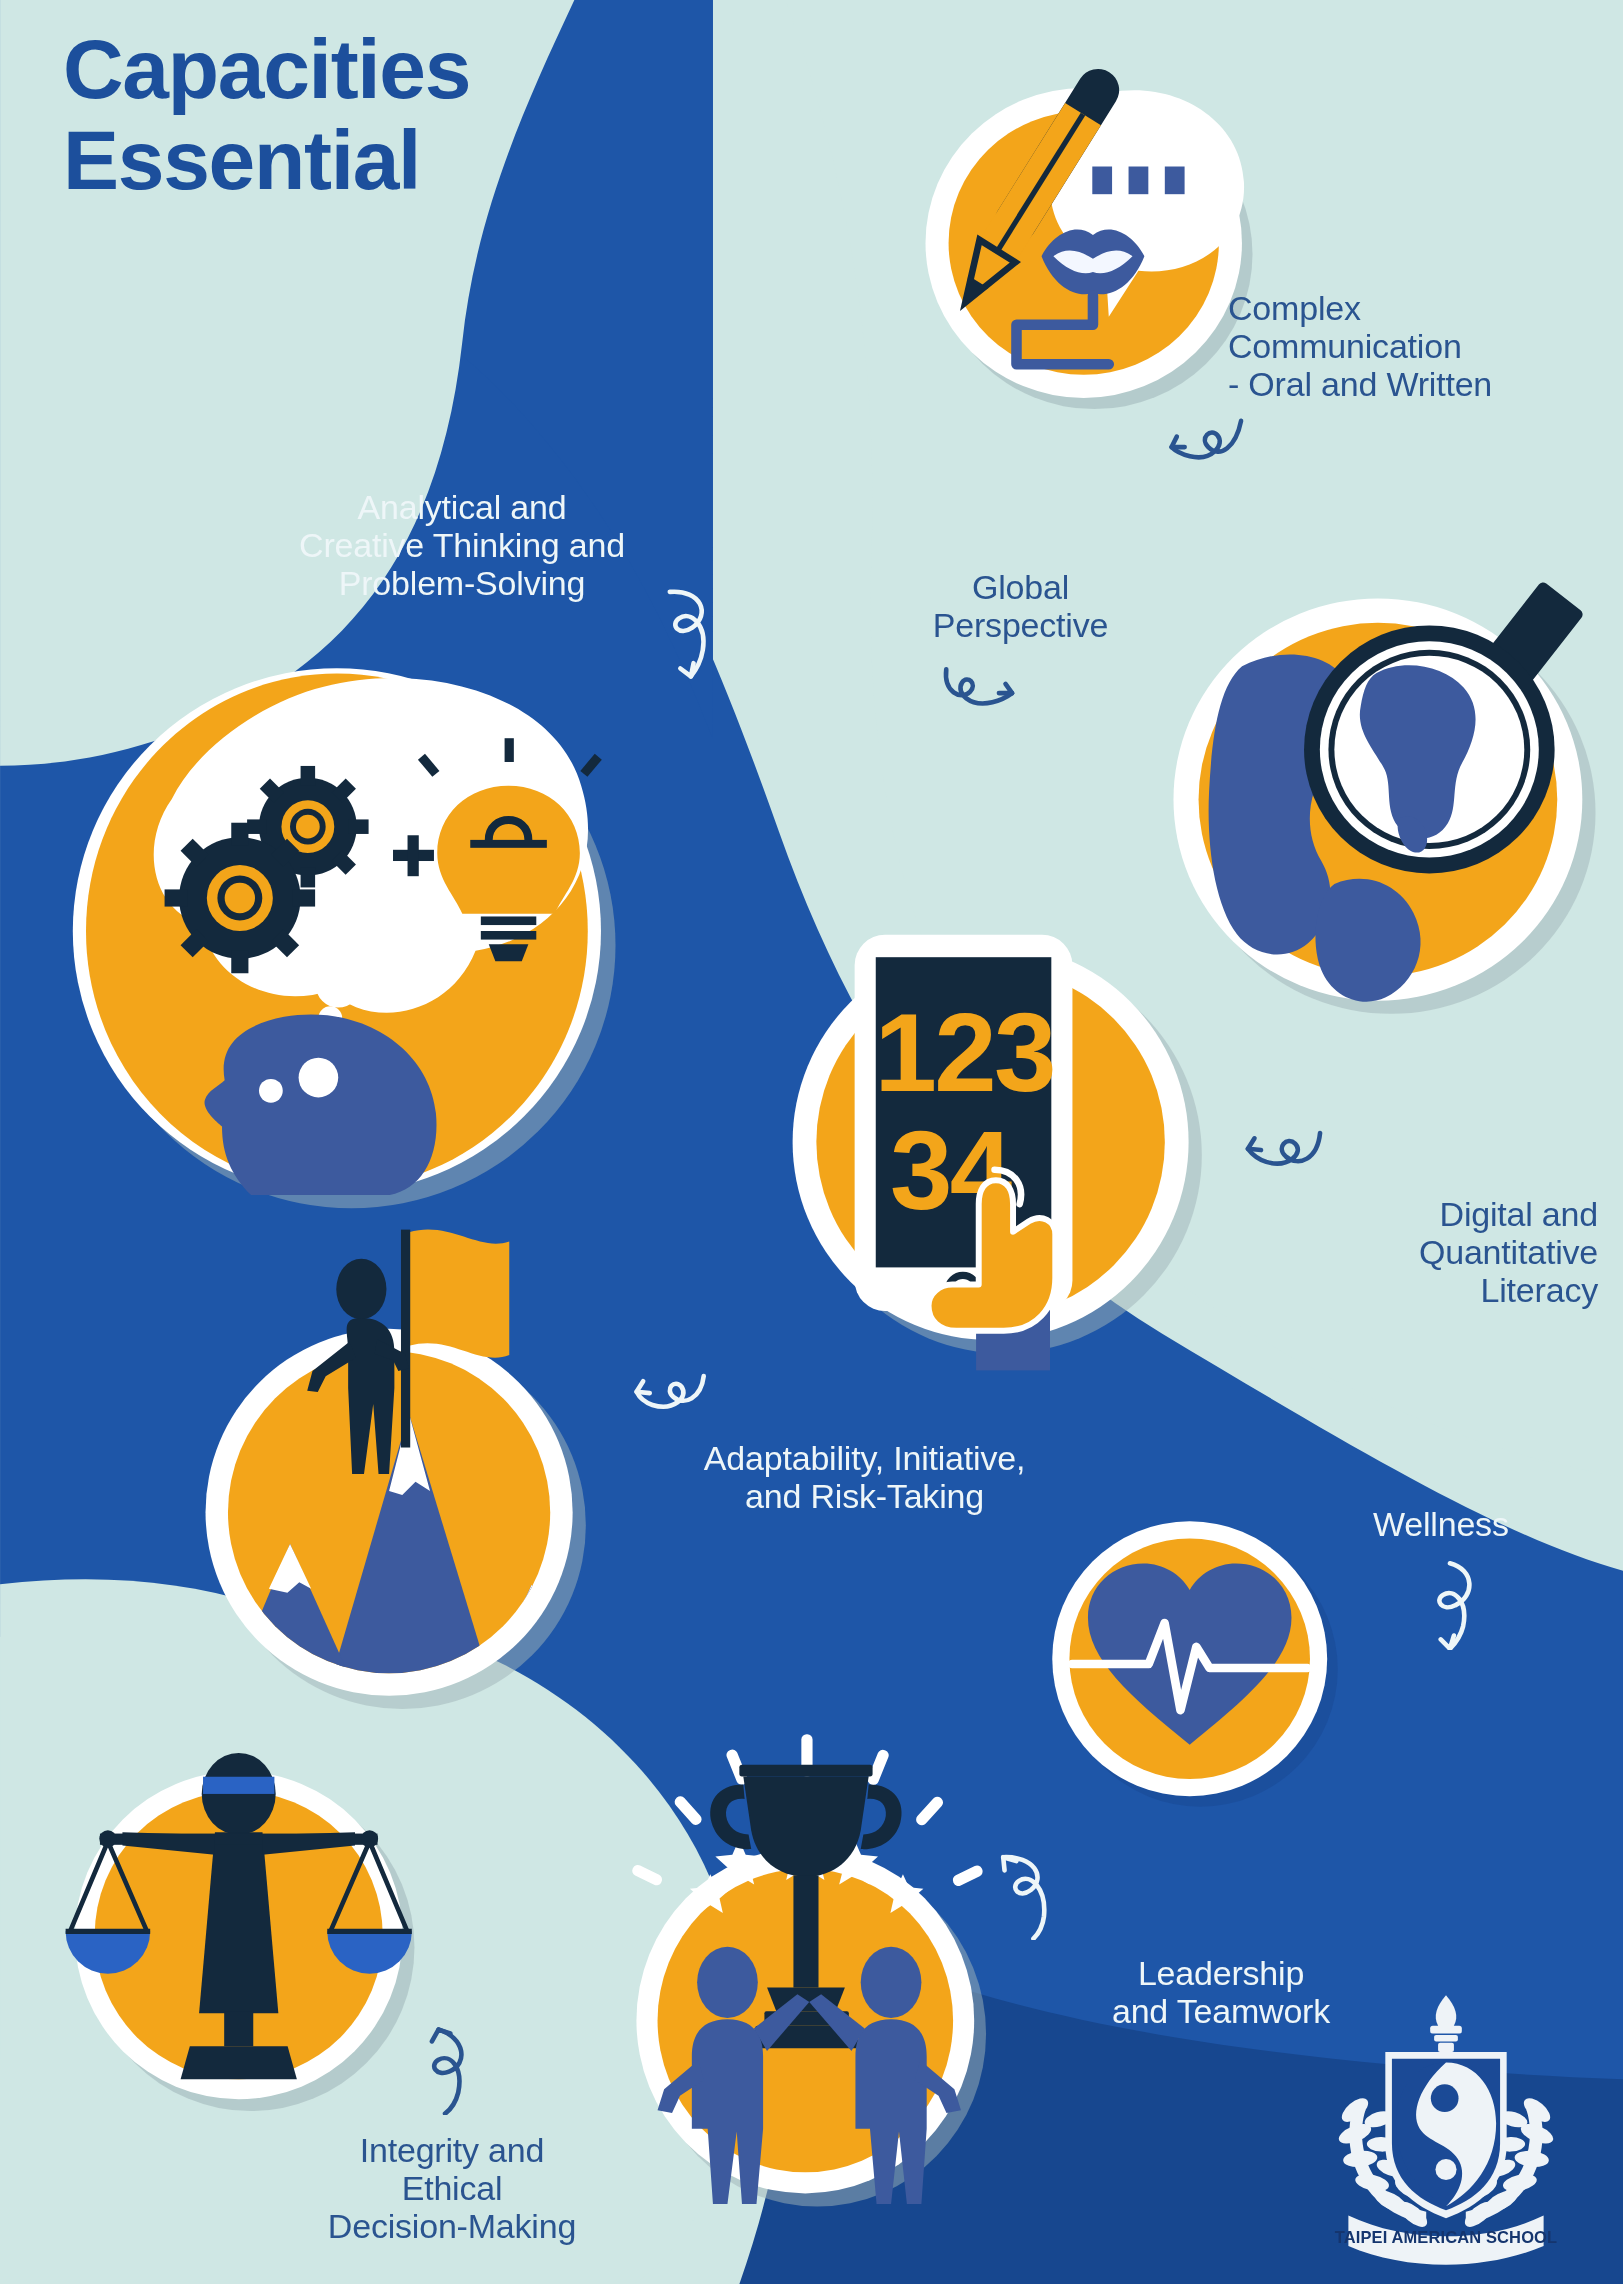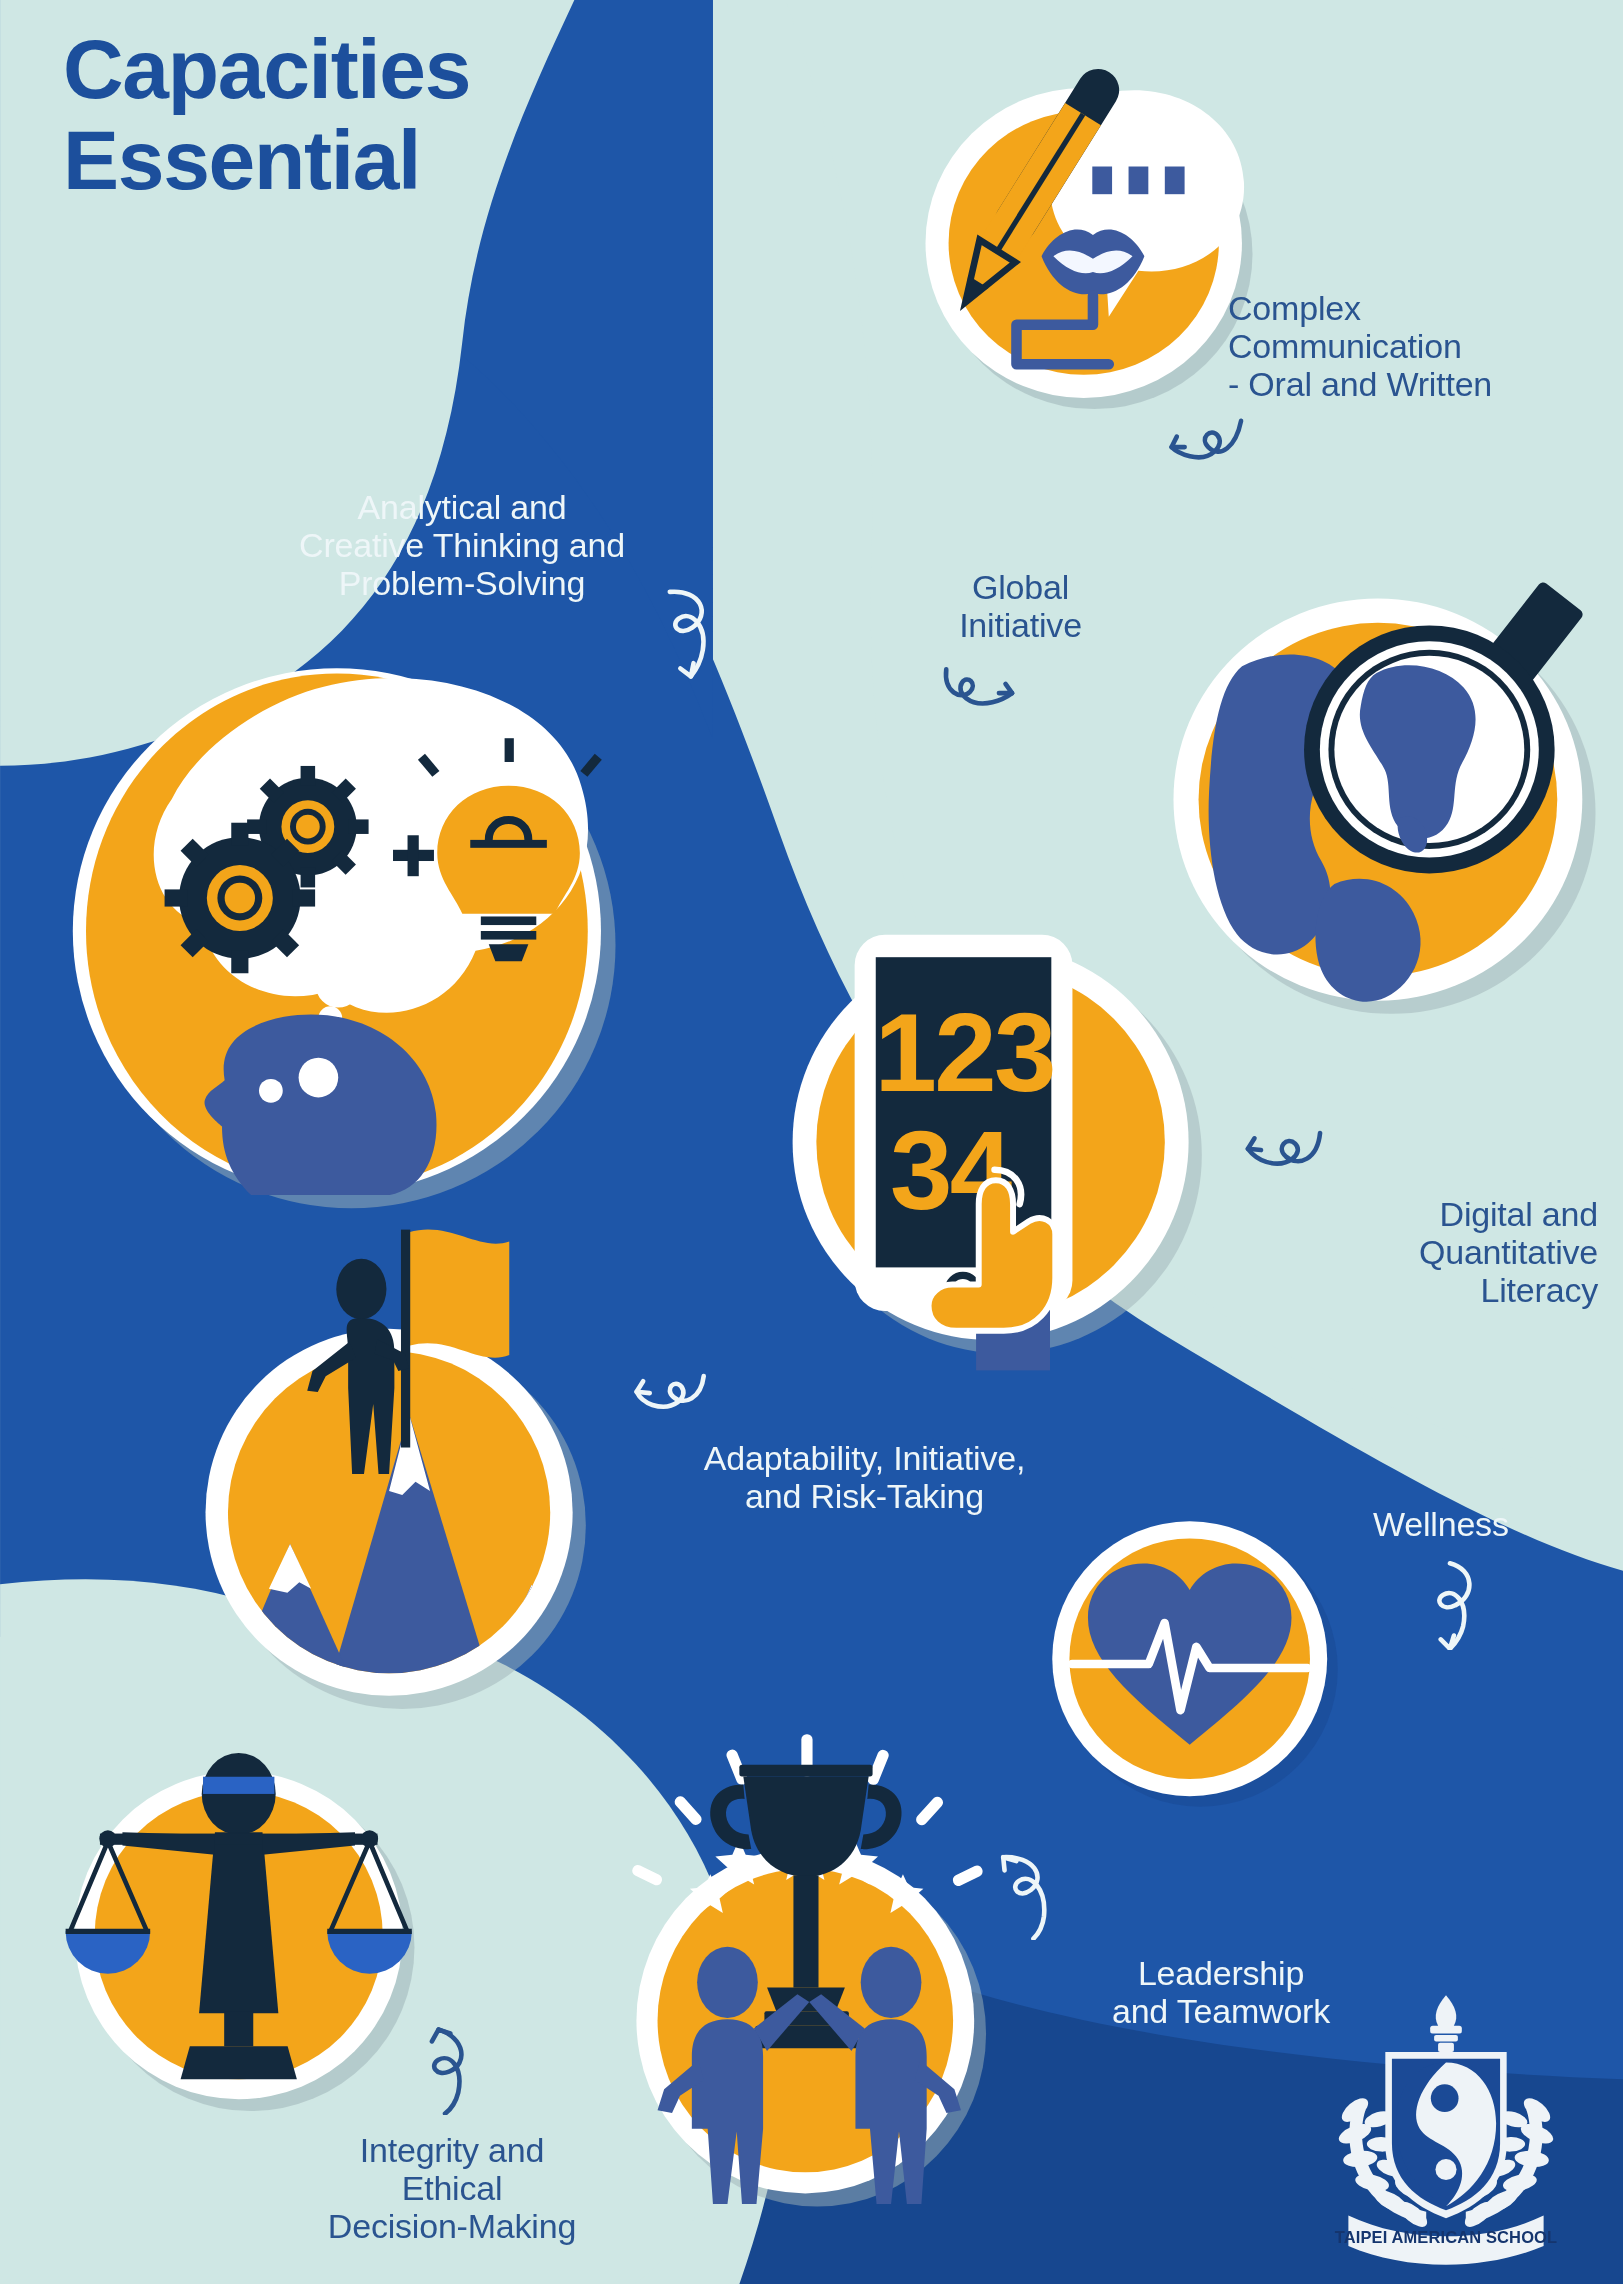--- a/index.html
+++ b/index.html
@@ -189,21 +189,21 @@
         </g>
       </g>
 
       <path d="M350,560 C470,540 570,610 580,706 C586,770 560,820 510,830 L300,830 C270,800 256,768 256,726 C246,718 226,700 230,686 C234,672 252,664 260,656 C250,600 290,572 350,560 Z" fill="#3d5a9e"></path>
       <circle cx="402" cy="652" r="30" fill="#ffffff"></circle>
       <circle cx="330" cy="672" r="18" fill="#ffffff"></circle>
     </svg>
   </div>
 
   <div class="lbl dark" style="left:852px;top:568px;width:337px;text-align:center;font-size:34px;">Global
-Initiative</div>
+Perspective</div>
 
   <svg class="arrow" style="left:941px;top:660px;" width="79" height="53" viewBox="0 0 120 80">
     <path d="M8,14 C4,48 30,62 44,48 C56,36 40,22 32,34 C22,50 44,72 78,64 C90,61 100,56 108,50" fill="none" stroke="#2a5490" stroke-width="7" stroke-linecap="round"></path>
     <path d="M108,50 L88,50 M108,50 L98,36" fill="none" stroke="#2a5490" stroke-width="7" stroke-linecap="round"></path>
   </svg>
 
   <div class="node" style="left:1168px;top:574px;width:462px;height:455px;">
     <svg viewBox="0 0 700 690" width="462" height="455">
       <ellipse cx="338" cy="362" rx="310" ry="305" fill="#9fb4b8" opacity=".5"></ellipse>
       <ellipse cx="318" cy="342" rx="310" ry="305" fill="#ffffff"></ellipse>

